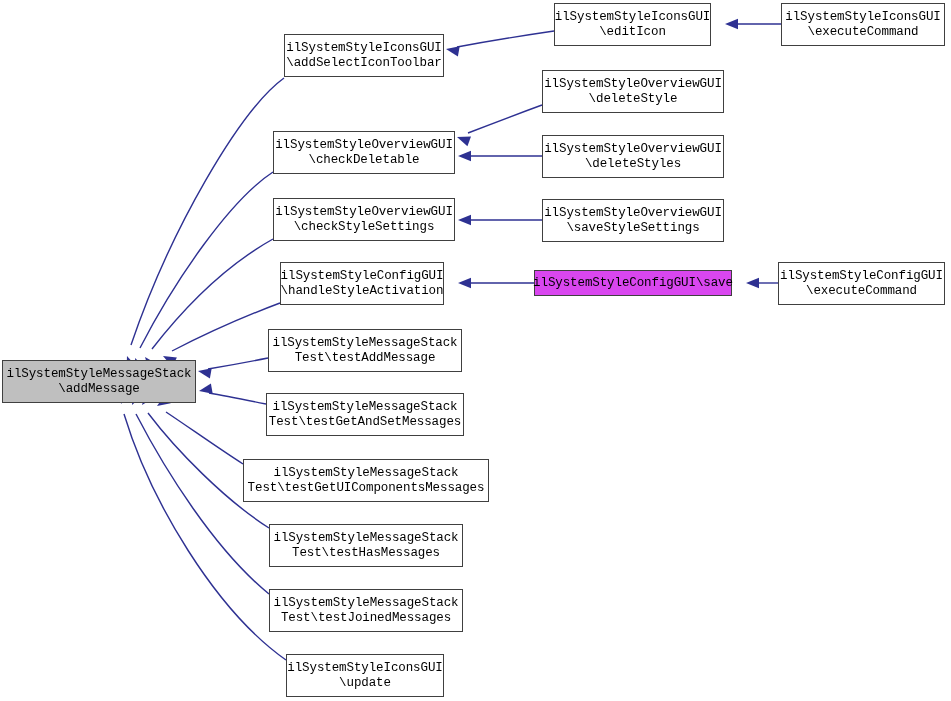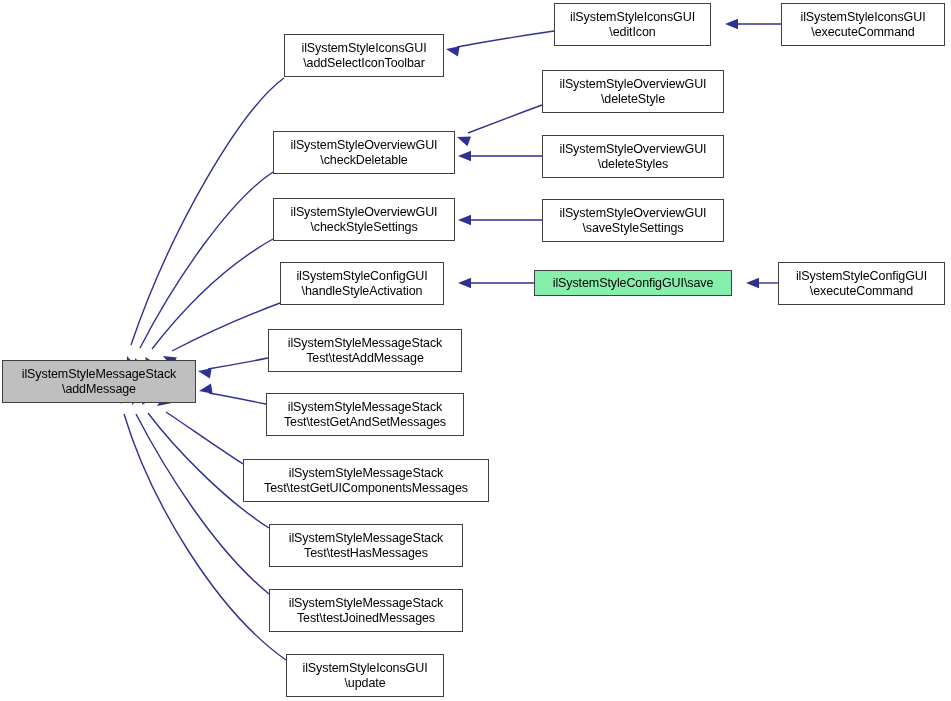--- a/index.html
+++ b/index.html
@@ -43,20 +43,21 @@
     white-space: pre-line;
     padding: 0 3px;
   }
   .node.focus {
     background: #bfbfbf;
     border-color: #404040;
   }
   .node-label {
     display: block;
     white-space: pre-line;
+    font-family: Liberation Mono, monospace;
   }
 </style>
 </head>
 <body>
 
 <div id="graph-root" style="background: rgb(255, 255, 255);">
   <svg id="edge-layer" viewBox="0 0 951 701" width="951" height="701" xmlns="http://www.w3.org/2000/svg">
       <path d="M 284 78 C 240 110 170 230 131 345" fill="none" stroke="#2e3192" stroke-width="1.4"></path>
       <polygon points="0,0 13,-5.2 13,5.2" fill="#2e3192" transform="translate(127,356) rotate(430)"></polygon>
       <path d="M 273 172 C 230 200 175 280 140 348" fill="none" stroke="#2e3192" stroke-width="1.4"></path>
@@ -106,21 +107,21 @@
       <div class="node" style="left: 273px; top: 131px; width: 182px; height: 43px; border-color: rgb(64, 64, 64); background: rgb(255, 255, 255); color: rgb(0, 0, 0);"><span class="node-label">ilSystemStyleOverviewGUI
 \checkDeletable</span></div>
       <div class="node" style="left: 542px; top: 135px; width: 182px; height: 43px; border-color: rgb(64, 64, 64); background: rgb(255, 255, 255); color: rgb(0, 0, 0);"><span class="node-label">ilSystemStyleOverviewGUI
 \deleteStyles</span></div>
       <div class="node" style="left: 273px; top: 198px; width: 182px; height: 43px; border-color: rgb(64, 64, 64); background: rgb(255, 255, 255); color: rgb(0, 0, 0);"><span class="node-label">ilSystemStyleOverviewGUI
 \checkStyleSettings</span></div>
       <div class="node" style="left: 542px; top: 199px; width: 182px; height: 43px; border-color: rgb(64, 64, 64); background: rgb(255, 255, 255); color: rgb(0, 0, 0);"><span class="node-label">ilSystemStyleOverviewGUI
 \saveStyleSettings</span></div>
       <div class="node" style="left: 280px; top: 262px; width: 164px; height: 43px; border-color: rgb(64, 64, 64); background: rgb(255, 255, 255); color: rgb(0, 0, 0);"><span class="node-label">ilSystemStyleConfigGUI
 \handleStyleActivation</span></div>
-      <div class="node" style="left: 534px; top: 270px; width: 198px; height: 26px; border-color: rgb(64, 64, 64); background: #86efac; color: rgb(0, 0, 0);"><span class="node-label">ilSystemStyleConfigGUI\save</span></div>
+      <div class="node" style="left: 534px; top: 270px; width: 198px; height: 26px; border-color: rgb(64, 64, 64); background: #d946ef; color: rgb(0, 0, 0);"><span class="node-label">ilSystemStyleConfigGUI\save</span></div>
       <div class="node" style="left: 778px; top: 262px; width: 167px; height: 43px; border-color: rgb(64, 64, 64); background: rgb(255, 255, 255); color: rgb(0, 0, 0);"><span class="node-label">ilSystemStyleConfigGUI
 \executeCommand</span></div>
       <div class="node" style="left: 268px; top: 329px; width: 194px; height: 43px; border-color: rgb(64, 64, 64); background: rgb(255, 255, 255); color: rgb(0, 0, 0);"><span class="node-label">ilSystemStyleMessageStack
 Test\testAddMessage</span></div>
       <div class="node" style="left: 266px; top: 393px; width: 198px; height: 43px; border-color: rgb(64, 64, 64); background: rgb(255, 255, 255); color: rgb(0, 0, 0);"><span class="node-label">ilSystemStyleMessageStack
 Test\testGetAndSetMessages</span></div>
       <div class="node" style="left: 243px; top: 459px; width: 246px; height: 43px; border-color: rgb(64, 64, 64); background: rgb(255, 255, 255); color: rgb(0, 0, 0);"><span class="node-label">ilSystemStyleMessageStack
 Test\testGetUIComponentsMessages</span></div>
       <div class="node" style="left: 269px; top: 524px; width: 194px; height: 43px; border-color: rgb(64, 64, 64); background: rgb(255, 255, 255); color: rgb(0, 0, 0);"><span class="node-label">ilSystemStyleMessageStack
 Test\testHasMessages</span></div>

